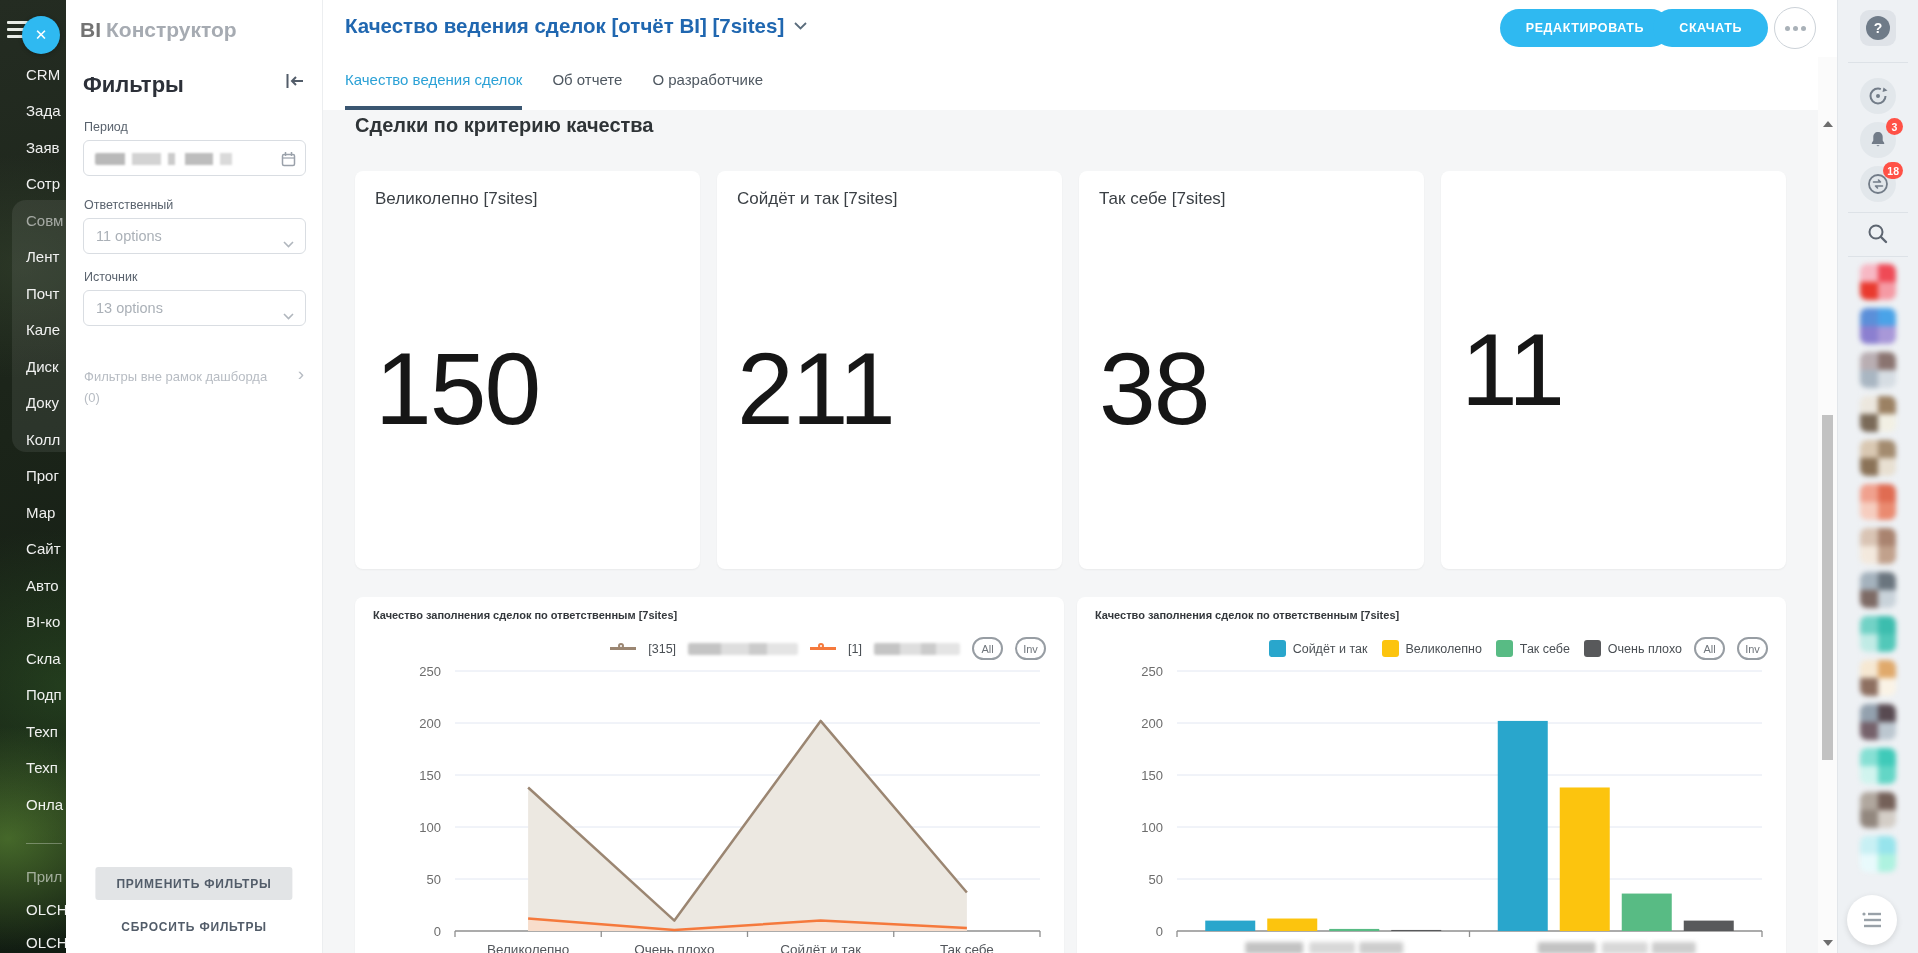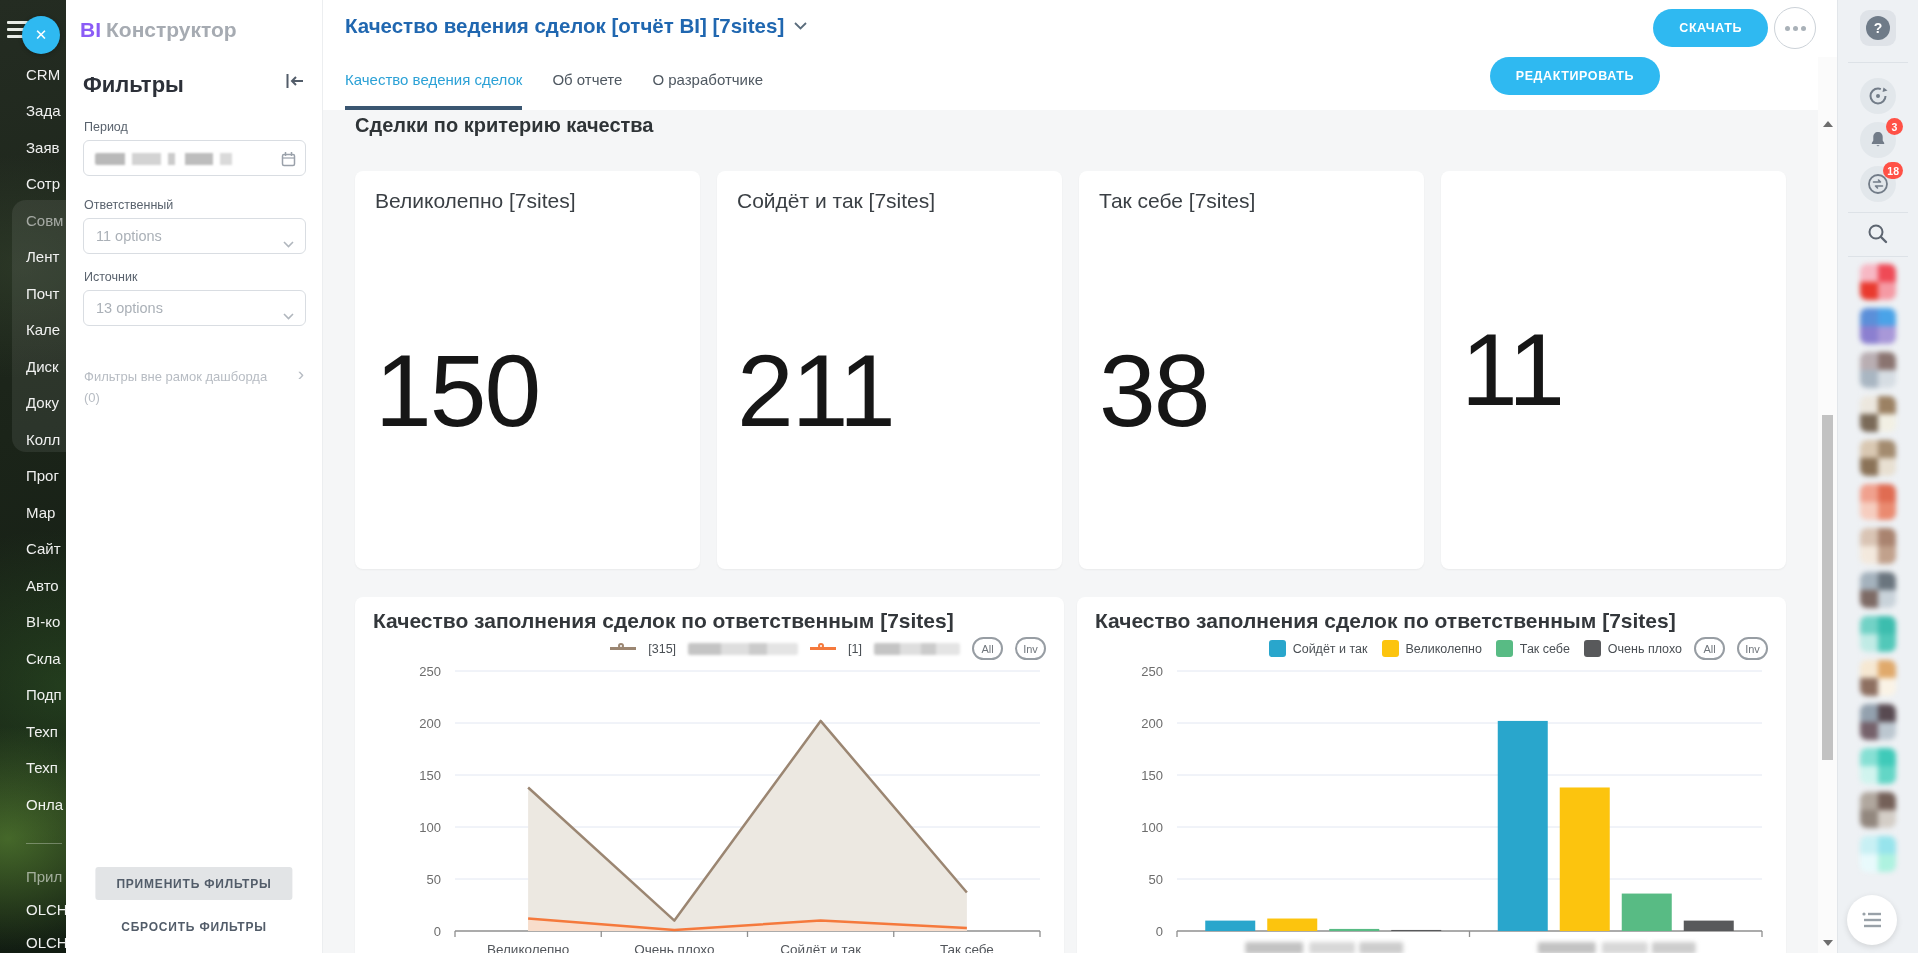--- a/index.html
+++ b/index.html
@@ -26,21 +26,21 @@
     font-size:15px; color:rgba(255,255,255,.93); white-space:nowrap; overflow:hidden; cursor:pointer; }
   .menu li.muted { color:rgba(255,255,255,.55); }
   .menu-div { position:absolute; left:26px; right:4px; top:843px; height:1px; background:rgba(255,255,255,.3); }
   .menu.foot { top:860px; }
   .menu.foot li { height:33px; }
 
   
   .filters { position:absolute; left:66px; top:0; width:257px; height:953px; background:#fff;
     border-right:1px solid #eceef0; z-index:3; }
   .logo { position:absolute; left:14px; top:18px; font-size:21px; font-weight:700; white-space:nowrap; }
-  .logo .p1 { color:#8b5cf6;text-align:center; } .logo .p2 { color:#a6abb2; font-weight:600; margin-left:5px; }
+  .logo .p1 { color:#737373;text-align:center; } .logo .p2 { color:#a6abb2; font-weight:600; margin-left:5px; }
   .f-title { position:absolute; left:17px; top:72px; font-size:22px; font-weight:700; color:#2c3038; }
   .f-collapse { position:absolute; right:17px; top:73px; width:20px; height:16px; cursor:pointer; }
   .f-label { position:absolute; left:18px; font-size:12.5px; color:#59626d; }
   .f-input { position:absolute; left:17px; width:223px; height:36px; border:1px solid #d9dde2;
     border-radius:6px; background:#fff; }
   .f-input .chev { position:absolute; right:11px; top:15px; }
   .f-input .val { position:absolute; left:12px; top:9px; font-size:14.5px; color:#aab0b7; }
   .cal-ic { position:absolute; right:9px; top:10px; }
   .dblur { position:absolute; left:11px; top:12px; right:36px; height:12px; filter:blur(1.3px); border-radius:2px;
     background:linear-gradient(90deg,#b9b9b9 0 17%,transparent 17% 21%,#d3d3d3 21% 38%,transparent 38% 42%,
@@ -52,44 +52,44 @@
     color:#525c69; cursor:pointer; font-family:inherit; white-space:nowrap; }
   .f-reset { position:absolute; left:50%; transform:translateX(-50%); top:920px; background:none; border:none;
     font-size:12px; font-weight:700; letter-spacing:.8px; color:#525c69; cursor:pointer; font-family:inherit; white-space:nowrap; }
 
   
   .main { position:absolute; left:323px; top:0; width:1495px; height:953px; background:#fff; }
   .m-title { position:absolute; left:22px; top:14px; font-size:20.5px; font-weight:700; color:#2067b0;
     display:flex; align-items:center; gap:10px; cursor:pointer; }
   .btn { position:absolute; top:9px; height:38px; border:none; border-radius:20px; background:#2fb9f1;
     color:#fff; font-size:12.5px; font-weight:700; letter-spacing:.6px; padding:0 26px; cursor:pointer; font-family:inherit; }
-  .btn.edit { right:158px;margin-top:48px; } .btn.dl { right:50px; }
+  .btn.edit { right:148px; } .btn.dl { right:50px; }
   .more-btn { position:absolute; right:2px; top:7px; width:42px; height:42px; border-radius:50%;
     background:#fff; border:1px solid #ccd2d8; display:flex; align-items:center; justify-content:center; gap:3px; cursor:pointer; }
   .more-btn i { width:5px; height:5px; border-radius:50%; background:#a9b1b8; }
   .tabbar { position:absolute; left:22px; top:57px; height:53px; display:flex; gap:30px; }
   .tab { display:flex; align-items:flex-start; padding-top:14px; font-size:15px; color:#4f5861;
     cursor:pointer; position:relative; }
   .tab.active { color:#2ba1d6; }
   .tab.active::after { content:""; position:absolute; left:0; right:0; bottom:0; height:4px; background:#3a5671; }
   .content { position:absolute; left:0; top:110px; width:1495px; height:843px; background:#f5f6f7; }
   .sec-title { position:absolute; left:32px; top:4px; font-size:20px; font-weight:700; color:#2f3437; }
 
   .kpi-row { position:absolute; left:32px; top:61px; width:1431px; height:398px;
     display:grid; grid-template-columns:repeat(4,1fr); gap:17px; }
   .card { background:#fff; border-radius:8px; box-shadow:0 1px 2px rgba(0,0,0,.05); }
   .kpi { display:flex; flex-direction:column; }
-  .kpi-t { padding:18px 20px 0; font-size:21px; color:#3a3f44; }
+  .kpi-t { padding:18px 20px 0; font-size:17px; color:#3a3f44; }
   .kpi-v { flex:1; display:flex; align-items:center; padding-left:20px; font-size:102px;
     font-weight:300; color:#161616; letter-spacing:-2px; line-height:1; }
 
   .chart-row { position:absolute; left:32px; top:487px; width:1431px; height:400px;
     display:grid; grid-template-columns:1fr 1fr; gap:13px; }
   .chart-card { position:relative; height:400px; overflow:hidden; }
-  .ch-title { position:absolute; left:18px; top:12px; font-size:21px; font-weight:600; color:#33373b; z-index:2; }
+  .ch-title { position:absolute; left:18px; top:12px; font-size:11px; font-weight:600; color:#33373b; z-index:2; }
   .legend { position:absolute; top:40px; right:18px; display:flex; align-items:center; gap:12px; z-index:2;
     font-size:12.5px; color:#4a4f54; }
   .lmark { position:relative; width:26px; height:2.5px; display:inline-block; }
   .lmark .ring { position:absolute; left:8px; top:-4.5px; width:6px; height:6px; border:2.5px solid #999;
     border-radius:50%; background:#fff; }
   .bb { display:inline-block; height:12px; border-radius:2px; filter:blur(1.5px);
     background:linear-gradient(90deg,#c4c4c4 0 30%,#dedede 30% 55%,#cbcbcb 55% 72%,#e4e4e4 72% 100%); }
   .w110 { width:110px; } .w86 { width:86px; }
   .sq { width:17px; height:17px; border-radius:3px; display:inline-block; }
   .pill { min-width:31px; height:23px; border:2px solid #979da3; border-radius:12px; display:flex;

